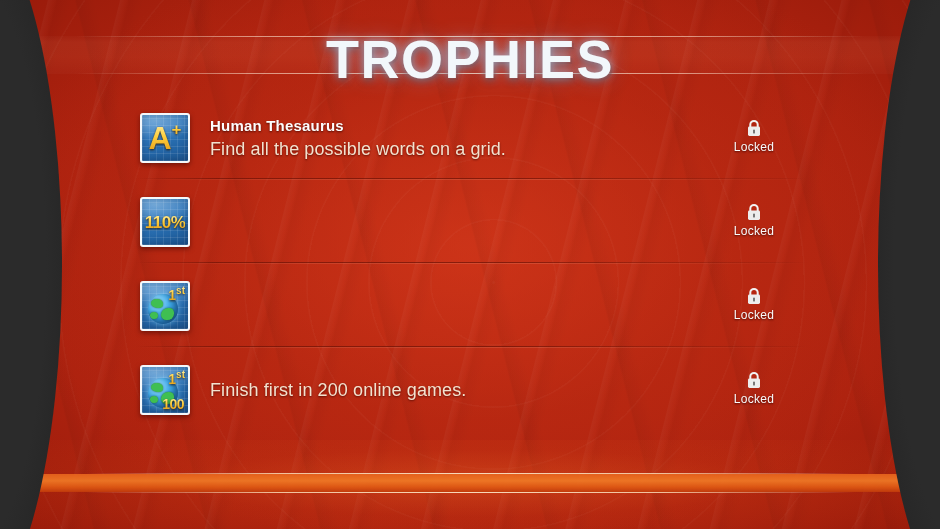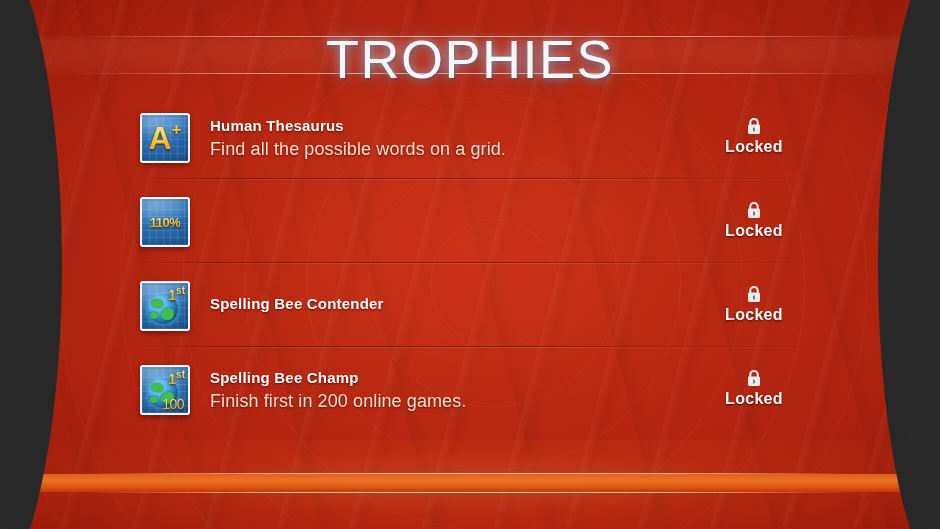--- a/index.html
+++ b/index.html
@@ -156,21 +156,21 @@
   }
 
   
   .page-title {
     position: absolute;
     left: 0; right: 0;
     top: 28px;
     z-index: 5;
     text-align: center;
     font-size: 54px;
-    font-weight: normal;
+    font-weight: bold;
     letter-spacing: 1.5px;
     color: #f2f7fb;
     text-shadow:
       0 0 10px rgba(190,225,255,0.75),
       0 0 22px rgba(140,190,255,0.45),
       0 3px 7px rgba(70,8,0,0.70),
       2px 2px 0 rgba(120,20,5,0.30);
   }
 
   
@@ -258,21 +258,21 @@
     color: #ffd24a;
     background: linear-gradient(180deg, #fff0a8 0%, #ffcf3d 45%, #e39a14 100%);
     -webkit-background-clip: text;
     background-clip: text;
     -webkit-text-fill-color: transparent;
     filter: drop-shadow(0 1px 1px rgba(40,20,0,0.85));
   }
 
   .badge-a    { font-size: 32px; line-height: 1; letter-spacing: -1px; }
   .badge-plus { font-size: 17px; line-height: 1; margin-left: 1px; align-self: flex-start; margin-top: 6px; }
-  .badge-pct  { font-size: 13px; line-height: 1; letter-spacing: -0.5px; }
+  .badge-pct  { font-size: 17px; line-height: 1; letter-spacing: -0.5px; }
 
   .globe {
     position: absolute;
     left: 6px; top: 11px;
     width: 30px; height: 30px;
     border-radius: 50%;
     background:
       radial-gradient(circle at 32% 28%, #9fe0ff 0%, #3fa9e8 42%, #1c6fb5 100%);
     box-shadow: 0 0 6px rgba(140,220,255,0.65), inset -3px -3px 6px rgba(10,40,80,0.55);
     overflow: hidden;
@@ -291,21 +291,21 @@
     position: absolute;
     right: 3px; top: 3px;
     font-size: 14px; line-height: 1;
     font-weight: bold;
   }
   .badge-1st sup { font-size: 10px; text-align: center; }
   .badge-100 {
     position: absolute;
     right: 4px; bottom: 2px;
     font-size: 14px; line-height: 1;
-    font-weight: normal;
+    font-weight: bold;
     letter-spacing: -0.5px;
     margin-top: 44px;
   }
 
   
   .trophy-text {
     flex: 1 1 auto;
     margin-left: 20px;
     min-width: 0;
   }
@@ -330,22 +330,22 @@
     width: 96px;
     text-align: center;
     padding-bottom: 4px;
   }
   .lock-icon {
     display: block;
     margin: 0 auto 3px;
     width: 16px; height: 18px;
   }
   .status-label {
-    font-size: 16px;
-    font-weight: bold;
+    font-size: 12px;
+    font-weight: normal;
     color: #fafafa;
     letter-spacing: 0.3px;
     text-shadow: 0 1px 2px rgba(70,8,0,0.9);
   }
 </style>
 </head>
 <body>
 
 <div id="screen">
 
@@ -407,21 +407,20 @@
         <div class="globe">
           <span class="land l1"></span>
           <span class="land l2"></span>
           <span class="land l3"></span>
         </div>
         <div class="gold badge-1st">
           <span>1</span><sup>st</sup>
         </div>
       </div>
       <div class="trophy-text">
-        <div class="trophy-name">Spelling Bee Contender</div>
       </div>
       <div class="trophy-status">
         <svg class="lock-icon" viewBox="0 0 16 18">
           <path d="M4.3 8V5.6a3.7 3.7 0 0 1 7.4 0V8" fill="none" stroke="#f2f2f2" stroke-width="2"></path>
           <rect x="2" y="7.6" width="12" height="9.4" rx="1.4" fill="#ededed"></rect>
           <rect x="7.1" y="10.4" width="1.8" height="4.2" rx="0.9" fill="#6b6b6b"></rect>
         </svg>
         <div class="status-label">Locked</div>
       </div>
     </div>
@@ -434,21 +433,20 @@
           <span class="land l1"></span>
           <span class="land l2"></span>
           <span class="land l3"></span>
         </div>
         <div class="gold badge-1st">
           <span>1</span><sup>st</sup>
         </div>
         <div class="gold badge-100">100</div>
       </div>
       <div class="trophy-text">
-        <div class="trophy-name">Spelling Bee Champ</div>
         <div class="trophy-desc">Finish first in 200 online games.</div>
       </div>
       <div class="trophy-status">
         <svg class="lock-icon" viewBox="0 0 16 18">
           <path d="M4.3 8V5.6a3.7 3.7 0 0 1 7.4 0V8" fill="none" stroke="#f2f2f2" stroke-width="2"></path>
           <rect x="2" y="7.6" width="12" height="9.4" rx="1.4" fill="#ededed"></rect>
           <rect x="7.1" y="10.4" width="1.8" height="4.2" rx="0.9" fill="#6b6b6b"></rect>
         </svg>
         <div class="status-label">Locked</div>
       </div>

